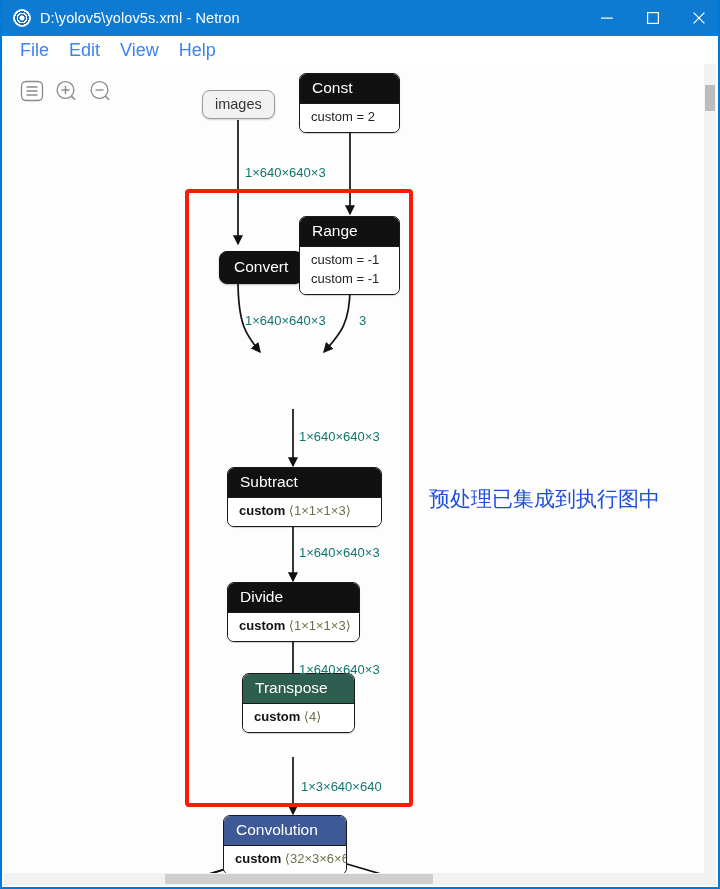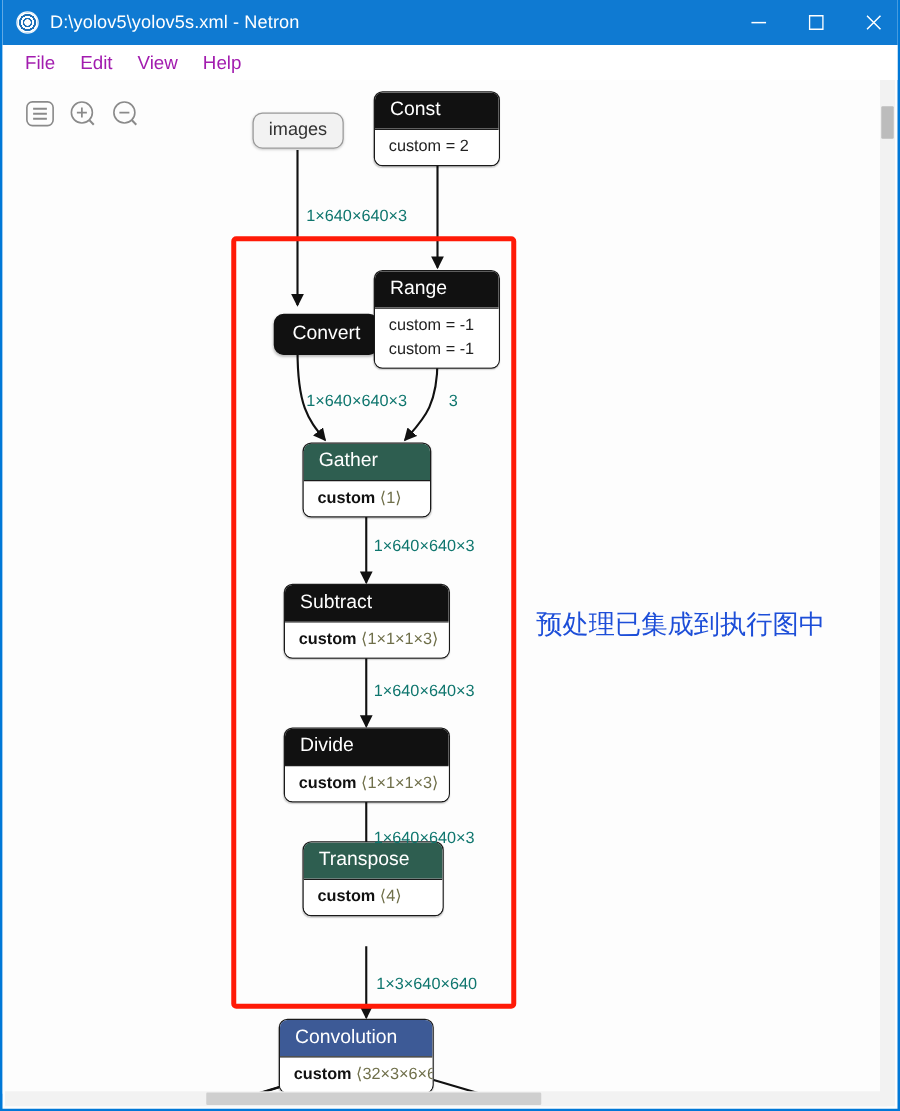--- a/index.html
+++ b/index.html
@@ -55,22 +55,22 @@
   
   .menubar {
     position: absolute; left: 0; top: 36px;
     width: 720px; height: 28px;
     background: #ffffff;
     display: flex; align-items: center;
     padding-left: 8px;
     box-sizing: border-box;
   }
   .menu-item {
-    font-size: 15px;
-    color: #a21caf;
+    font-size: 18px;
+    color: #3b82f6;
     padding: 2px 10px;
     cursor: default;
   }
 
   
   .canvas {
     position: absolute; left: 0; top: 64px;
     width: 706px; height: 811px;
     background: #fdfdfd;
     overflow: hidden;
@@ -308,31 +308,22 @@
           <span class="attr-plain">custom</span>
           <span class="attr-plain">= -1</span>
         </div>
         <div class="attr-row">
           <span class="attr-plain">custom</span>
           <span class="attr-plain">= -1</span>
         </div>
       </div>
     </div>
 
-    <div class="node" style="left:240px; top:290px; width:103px;">
-      <div class="node-header hdr-green">Gather</div>
-      <div class="node-attrs">
-        <div class="attr-row">
-          <span class="attr-name">custom</span>
-          <span class="attr-val">⟨1⟩</span>
-        </div>
-      </div>
-    </div>
-
-    <div class="node" style="left:225px; top:403px; width:133px;">
+
+    <div class="node" style="left:225px; top:403px; width:155px;">
       <div class="node-header hdr-black">Subtract</div>
       <div class="node-attrs">
         <div class="attr-row">
           <span class="attr-name">custom</span>
           <span class="attr-val">⟨1×1×1×3⟩</span>
         </div>
       </div>
     </div>
 
     <div class="node" style="left:225px; top:518px; width:133px;">

